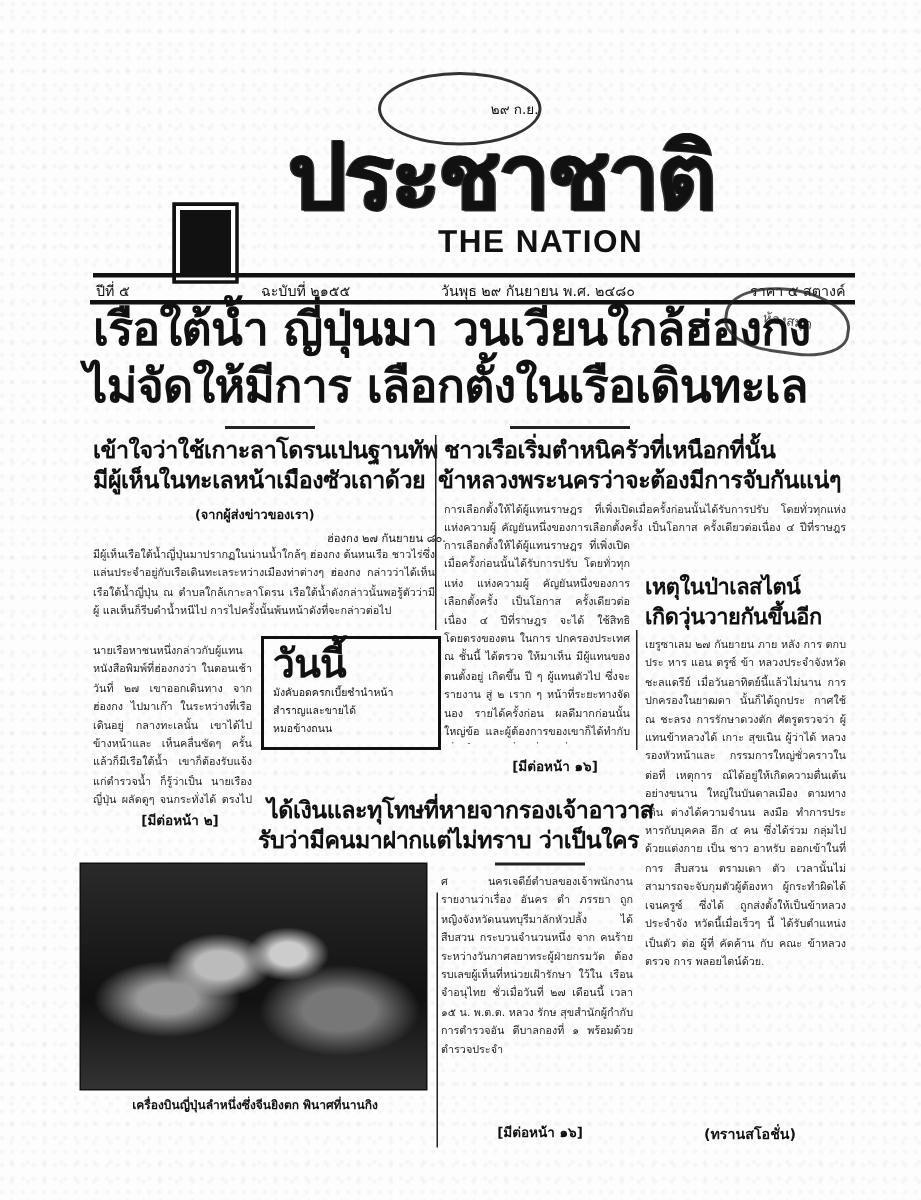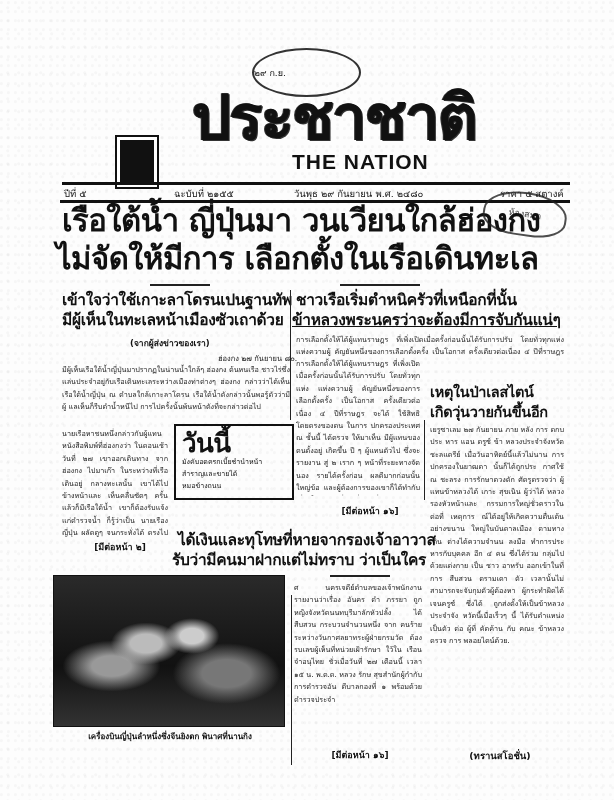--- a/index.html
+++ b/index.html
@@ -14,21 +14,21 @@
     background-size: 7px 9px, 11px 13px; opacity:.6; }
 
   
   .emblem { left:77px; top:55px; width:110px; height:110px; border-radius:50%;
     border:7px double #111; box-sizing:border-box; display:flex; flex-direction:column;
     align-items:center; justify-content:flex-start; padding-top:14px; }
   .emblem span { font-size:11px; font-weight:bold; line-height:13px; letter-spacing:.3px; }
   .emblem-fig { left:115px; top:135px; width:40px; height:50px; background:#111; border:2px solid #111;
     box-shadow: inset 0 0 0 3px #fff; }
   .stamp { left:252px; top:48px; width:105px; height:45px; border:2px solid #333; border-radius:50%;
-    display:flex; align-items:center; justify-content:flex-start; font-size:9px; }
+    display:flex; align-items:center; justify-content:flex-end; font-size:9px; }
   .logo { left:192px; top:85px; width:318px; font-size:62px; font-weight:900; letter-spacing:-2px;
     line-height:66px; color:#111; text-shadow:1px 1px 0 #333, -1px 0 0 #333; font-family:"DejaVu Serif", serif; }
   .nation { left:292px; top:150px; font-size:21px; font-weight:bold; letter-spacing:1px;
     font-family:"Liberation Sans", sans-serif; }
   .rule { background:#111; height:3px; }
   .infobar { left:62px; top:186px; width:504px; height:14px; font-size:9.5px; }
   .infobar span { position:absolute; top:0; white-space:nowrap; }
 
   
   .hl1 { left:62px; top:202px; width:510px; font-size:31px; font-weight:bold; line-height:36px; white-space:nowrap; letter-spacing:-.5px; }
@@ -104,21 +104,21 @@
     <div class="b">สำราญและขายได้</div>
     <div class="b">หมอข้างถนน</div>
   </div>
 
   <div class="abs vrule" style="left:290px;top:290px;height:130px;"></div>
   <div class="abs vrule" style="left:291px;top:595px;height:170px;"></div>
   <div class="abs vrule" style="left:424px;top:420px;height:80px;"></div>
 
   <div class="abs hrule-s" style="left:340px;top:284px;width:80px;"></div>
   <div class="abs subhl" style="left:296px;top:290px;">ชาวเรือเริ่มตำหนิครัวที่เหนือกที่นั้น</div>
-  <div class="abs subhl" style="left:292px;top:310px;text-decoration:underline;">ข้าหลวงพระนครว่าจะต้องมีการจับกันแน่ๆ</div>
+  <div class="abs subhl" style="left:292px;top:310px;">ข้าหลวงพระนครว่าจะต้องมีการจับกันแน่ๆ</div>
   <div class="abs body-text" style="left:296px;top:334px;width:268px;height:24px;overflow:hidden;">
     <p>การเลือกตั้งให้ได้ผู้แทนราษฎร ที่เพิ่งเปิดเมื่อครั้งก่อนนั้นได้รับการปรับ โดยทั่วทุกแห่ง แห่งความผู้ คัญยันหนึ่งของการเลือกตั้งครั้ง เป็นโอกาส ครั้งเดียวต่อเนื่อง ๔ ปีที่ราษฎร จะได้ ใช้สิทธิ โดยตรงของตน ในการ ปกครองประเทศ ณ ชั้นนี้ ได้ตรวจ ให้มาเห็น มีผู้แทนของตนตั้งอยู่ เกิดขึ้น ปี ๆ ผู้แทนตัวไป ซึ่งจะรายงาน สู่ ๒ เราก ๆ หน้าที่ระยะทางจัดนอง รายได้ครั้งก่อน ผลดีมากก่อนนั้น ใหญ่ข้อ และผู้ต้องการของเขาก็ได้ทำกับ เพื่อเป็น การรู้เรื่อง ซึ่งต่อ ที่ประชาชนเองใจไว้ และการรวมการใช้ สิทธิของตนตลอด แน่นเดียว ซึ่งตกตั้ง ไม่มีที่ตก.</p>
   </div>
   <div class="abs body-text" style="left:296px;top:358px;width:124px;height:138px;overflow:hidden;">
     <p>การเลือกตั้งให้ได้ผู้แทนราษฎร ที่เพิ่งเปิดเมื่อครั้งก่อนนั้นได้รับการปรับ โดยทั่วทุกแห่ง แห่งความผู้ คัญยันหนึ่งของการเลือกตั้งครั้ง เป็นโอกาส ครั้งเดียวต่อเนื่อง ๔ ปีที่ราษฎร จะได้ ใช้สิทธิ โดยตรงของตน ในการ ปกครองประเทศ ณ ชั้นนี้ ได้ตรวจ ให้มาเห็น มีผู้แทนของตนตั้งอยู่ เกิดขึ้น ปี ๆ ผู้แทนตัวไป ซึ่งจะรายงาน สู่ ๒ เราก ๆ หน้าที่ระยะทางจัดนอง รายได้ครั้งก่อน ผลดีมากก่อนนั้น ใหญ่ข้อ และผู้ต้องการของเขาก็ได้ทำกับ เพื่อเป็น การรู้เรื่อง ซึ่งต่อ ที่ประชาชนเองใจไว้ และการรวมการใช้ สิทธิของตนตลอด แน่นเดียว ซึ่งตกตั้ง ไม่มีที่ตก.</p>
   </div>
   <div class="abs cont" style="left:330px;top:504px;width:80px;">[มีต่อหน้า ๑๖]</div>
 
   <div class="abs subhl" style="left:430px;top:382px;font-size:14.5px;">เหตุในป่าเลสไตน์</div>
   <div class="abs subhl" style="left:430px;top:402px;font-size:14.5px;">เกิดวุ่นวายกันขึ้นอีก</div>

